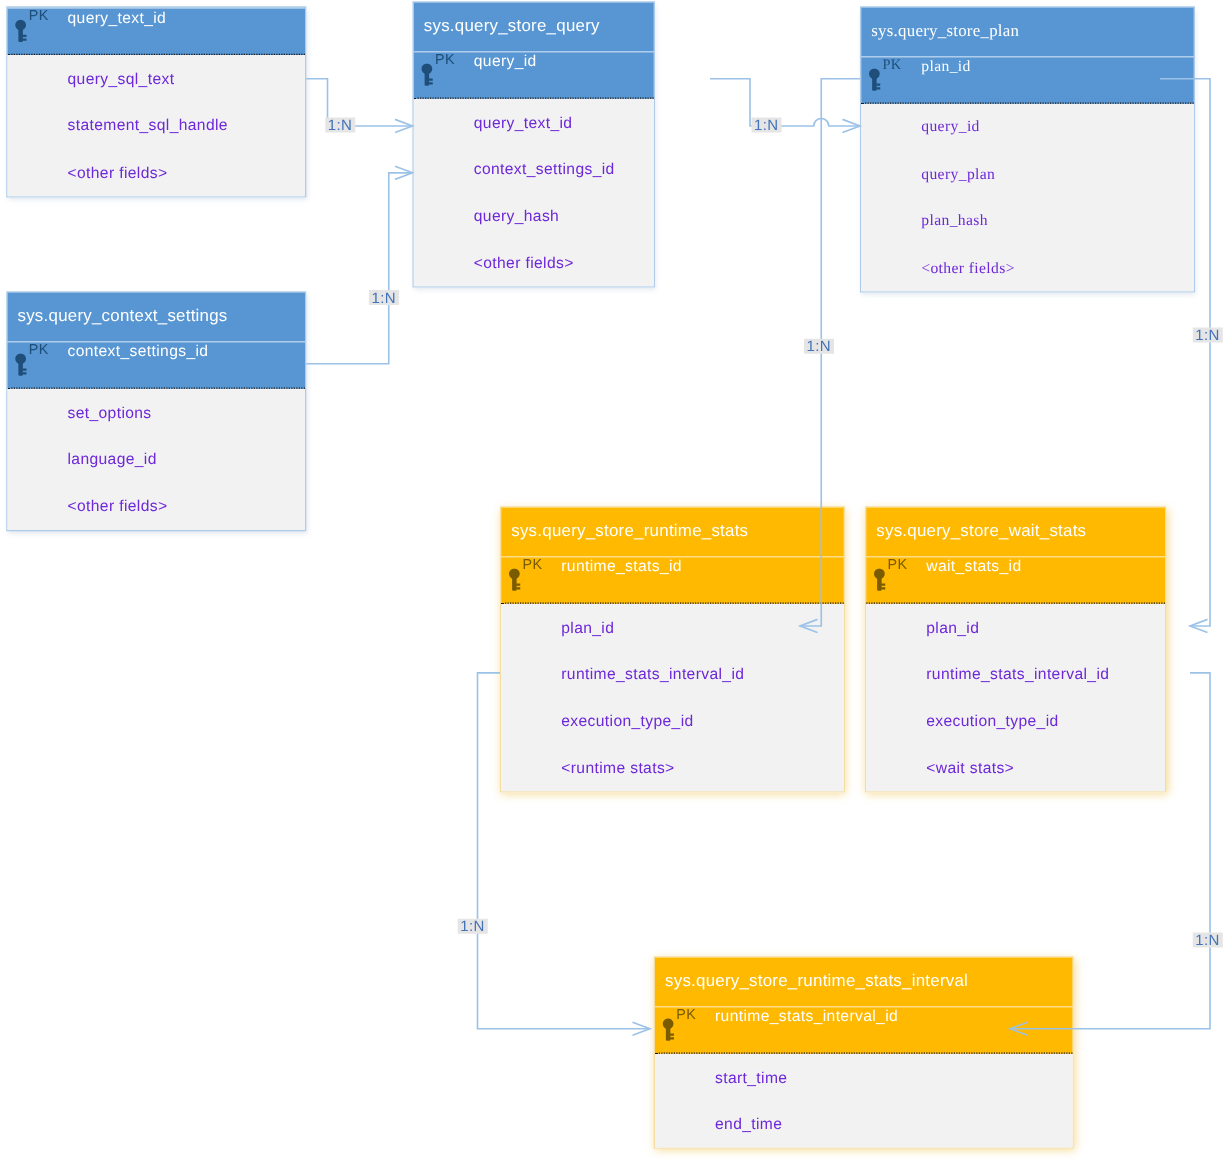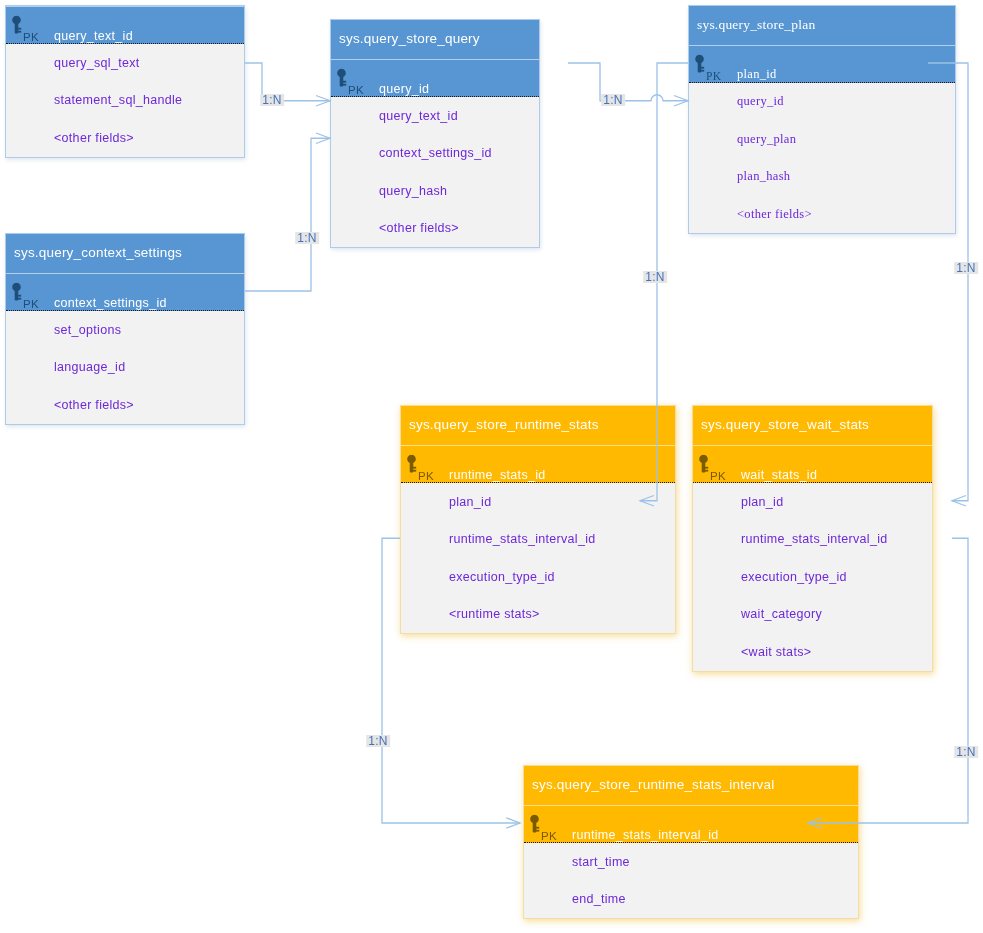--- a/index.html
+++ b/index.html
@@ -11,21 +11,21 @@
   .tbl{position:absolute;box-sizing:border-box;z-index:1;}
   .tbl.blue{border:1px solid #aecbe9;box-shadow:1px 2px 4px rgba(90,120,160,.18);}
   .tbl.amber{border:1px solid #f3dda2;box-shadow:1px 2px 7px rgba(235,175,20,.45);}
   .t-header{
     height:39px;line-height:38px;color:#ffffff;font-size:13.5px;letter-spacing:.2px;
     padding-left:8px;white-space:nowrap;box-sizing:border-box;
   }
   .blue .t-header,.blue .t-pk{background:#5796d2;}
   .amber .t-header,.amber .t-pk{background:#ffb900;}
   .t-pk{
-    position:relative;height:38px;display:flex;align-items:flex-end;box-sizing:border-box;
+    position:relative;height:38px;display:flex;align-items:flex-start;box-sizing:border-box;
     border-top:1px solid rgba(255,255,255,.55);
     border-bottom:1px dotted #1a1a1a;
     color:#ffffff;font-size:12.5px;letter-spacing:.3px;
   }
   .t-pk .fname{padding-left:48px;white-space:nowrap;}
   .key{position:absolute;left:5px;top:50%;transform:translateY(-50%);display:block;height:19px;}
   .blue .key{color:#1e4e79;}
   .amber .key{color:#7a5b00;}
   .pk-badge{position:absolute;left:17px;font-size:11.5px;font-weight:400;}
   .blue .pk-badge{color:#1e4e79;}
@@ -92,21 +92,21 @@
       <span class="pk-badge">PK</span>
       <span class="fname">query_text_id</span>
     </div>
     <div class="t-body">
       <div class="t-field">query_sql_text</div>
       <div class="t-field">statement_sql_handle</div>
       <div class="t-field">&lt;other fields&gt;</div>
     </div>
   </div>
 
-  <div class="tbl blue" style="left:330px;top:19px;width:210px;">
+  <div class="tbl blue" style="left:330px;top:1px;width:194px;">
     <div class="t-header">sys.query_store_query</div>
     <div class="t-pk">
       <span class="key"><svg width="11" height="19" viewBox="0 0 11 19">
             <circle cx="5.5" cy="4.5" r="4.3" fill="currentColor"></circle>
             <rect x="3.7" y="7" width="3.6" height="11" rx="1" fill="currentColor"></rect>
             <rect x="7" y="12.3" width="3.2" height="1.8" fill="currentColor"></rect>
             <rect x="7" y="15.3" width="3.2" height="1.8" fill="currentColor"></rect>
           </svg></span>
       <span class="pk-badge">PK</span>
       <span class="fname">query_id</span>
@@ -187,21 +187,20 @@
             <rect x="7" y="12.3" width="3.2" height="1.8" fill="currentColor"></rect>
             <rect x="7" y="15.3" width="3.2" height="1.8" fill="currentColor"></rect>
           </svg></span>
       <span class="pk-badge">PK</span>
       <span class="fname">wait_stats_id</span>
     </div>
     <div class="t-body">
       <div class="t-field">plan_id</div>
       <div class="t-field">runtime_stats_interval_id</div>
       <div class="t-field">execution_type_id</div>
-      <div class="t-field">wait_category</div>
       <div class="t-field">&lt;wait stats&gt;</div>
     </div>
   </div>
 
   <div class="tbl amber" style="left:523px;top:765px;width:336px;">
     <div class="t-header">sys.query_store_runtime_stats_interval</div>
     <div class="t-pk">
       <span class="key"><svg width="11" height="19" viewBox="0 0 11 19">
             <circle cx="5.5" cy="4.5" r="4.3" fill="currentColor"></circle>
             <rect x="3.7" y="7" width="3.6" height="11" rx="1" fill="currentColor"></rect>

